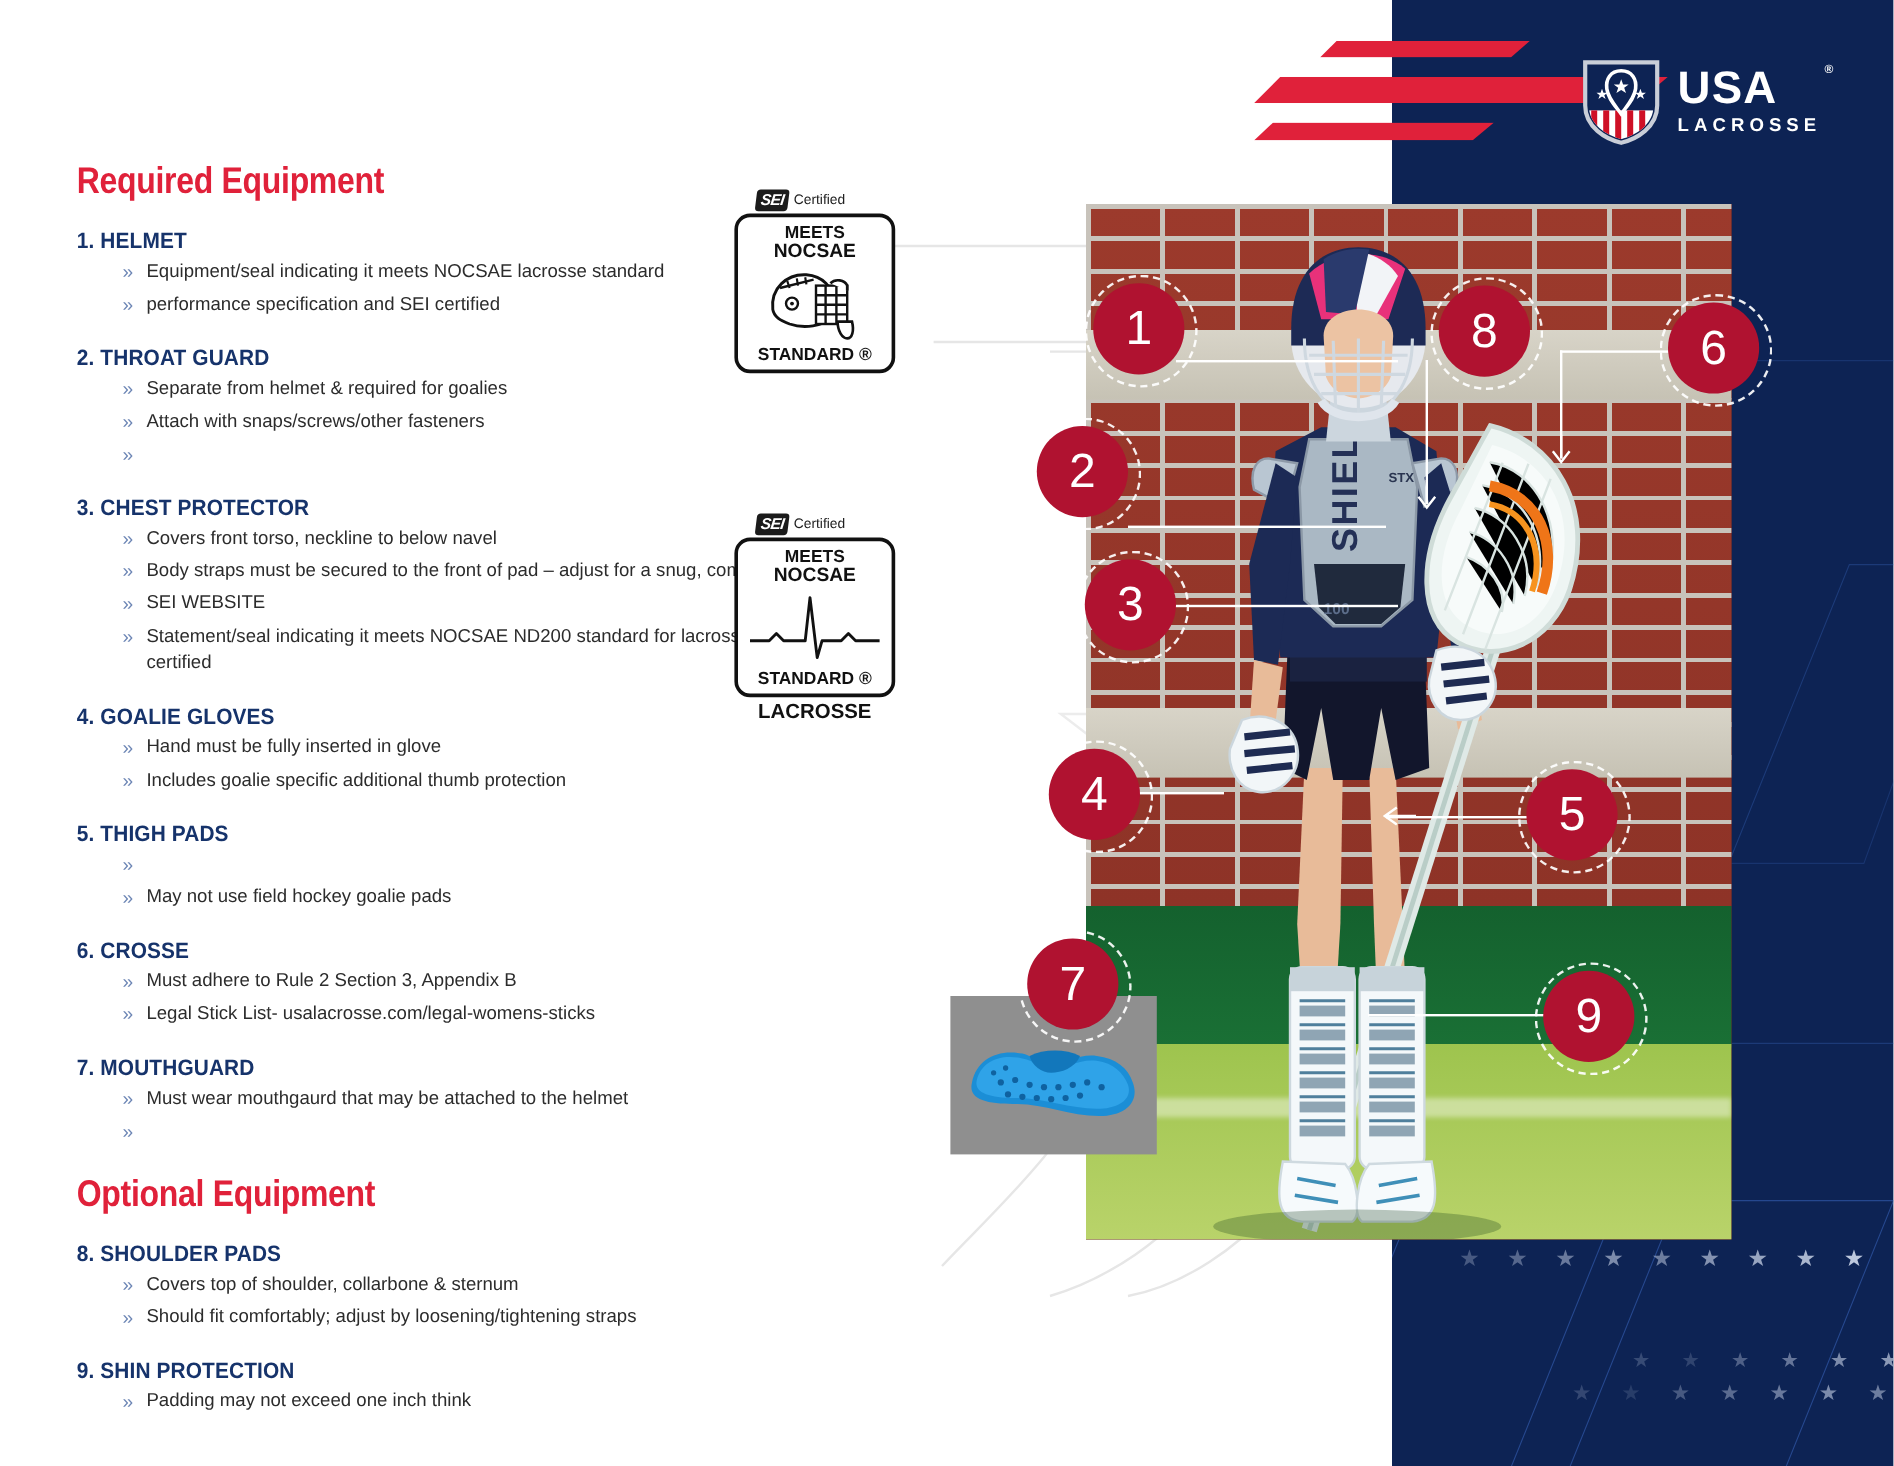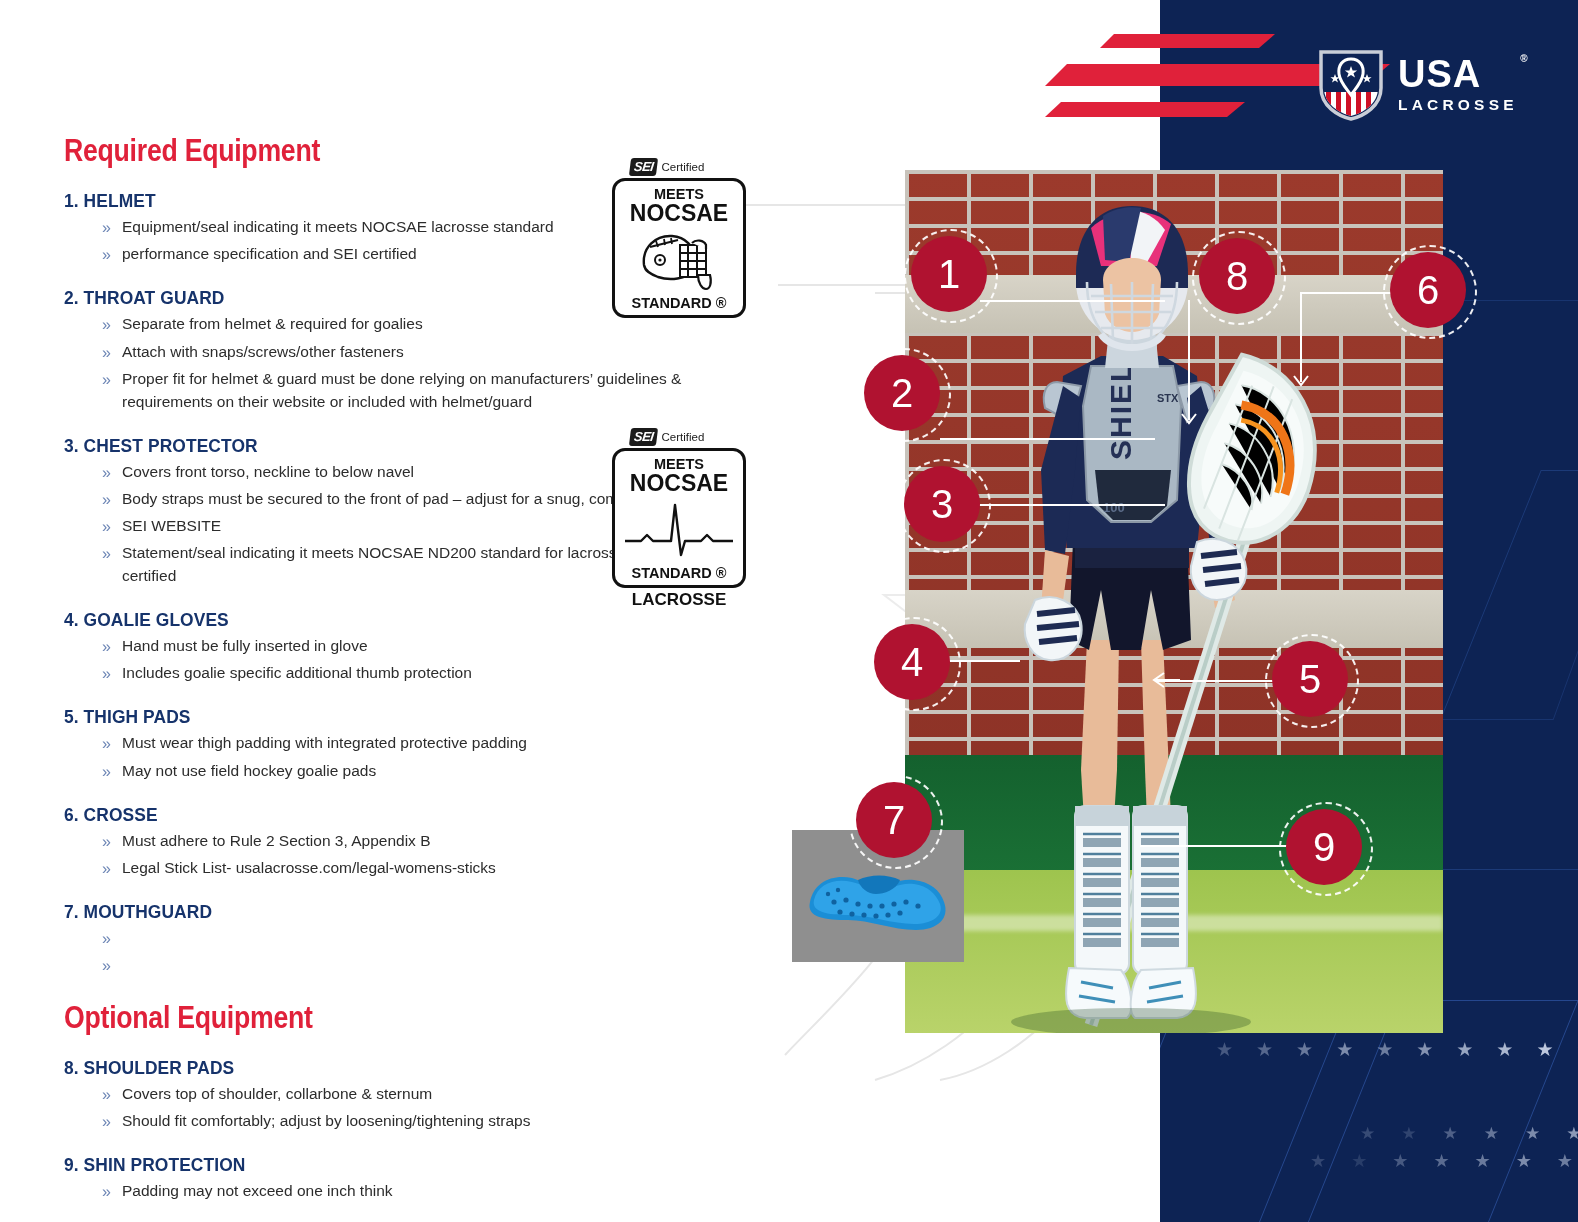--- a/index.html
+++ b/index.html
@@ -99,21 +99,21 @@
   }
   .sei-cert { font-size: 11.5px; color: #1b1b1b; }
   .seal-box {
     border: 3px solid #111; border-radius: 13px; background: #fff;
     padding: 6px 4px 4px; text-align: center; width: 134px;
   }
   .seal-box .l1, .seal-box .l2 {
     font-weight: bold; color: #111; line-height: 1.02;
   }
   .seal-box .l1 { font-size: 14.5px; }
-  .seal-box .l2 { font-size: 23px; }
+  .seal-box .l2 { font-size: 16px; }
   .seal-box .glyph { height: 70px; display: flex; align-items: center; justify-content: center; }
   .seal-box .l3 { font-weight: bold; font-size: 14.5px; color: #111; }
   .seal-sub { text-align: center; font-weight: bold; font-size: 17px; color: #111; margin-top: 2px; width: 134px; }
 
   
   .photo {
     position: absolute; left: 905px; top: 170px; width: 538px; height: 863px;
     overflow: hidden; background: #6c2a23;
   }
   .brick {
@@ -289,21 +289,20 @@
         <div class="bullet">
           <span class="chev">»</span>
           <span class="btxt">Separate from helmet &amp; required for goalies</span>
         </div>
         <div class="bullet">
           <span class="chev">»</span>
           <span class="btxt">Attach with snaps/screws/other fasteners</span>
         </div>
         <div class="bullet">
           <span class="chev">»</span>
-          <span class="btxt">Proper fit for helmet &amp; guard must be done relying on manufacturers’ guidelines &amp; requirements on their website or included with helmet/guard</span>
         </div>
       </div>
     </div>
 
     <div class="item gap-top">
       <div class="item-title">3. CHEST PROTECTOR</div>
       <div class="blist">
         <div class="bullet">
           <span class="chev">»</span>
           <span class="btxt">Covers front torso, neckline to below navel</span>
@@ -335,21 +334,20 @@
           <span class="btxt">Includes goalie specific additional thumb protection</span>
         </div>
       </div>
     </div>
 
     <div class="item gap-top">
       <div class="item-title">5. THIGH PADS</div>
       <div class="blist">
         <div class="bullet">
           <span class="chev">»</span>
-          <span class="btxt">Must wear thigh padding with integrated protective padding</span>
         </div>
         <div class="bullet">
           <span class="chev">»</span>
           <span class="btxt">May not use field hockey goalie pads</span>
         </div>
       </div>
     </div>
 
     <div class="item gap-top">
       <div class="item-title">6. CROSSE</div>
@@ -363,20 +361,21 @@
           <span class="btxt">Legal Stick List- usalacrosse.com/legal-womens-sticks</span>
         </div>
       </div>
     </div>
 
     <div class="item gap-top">
       <div class="item-title">7. MOUTHGUARD</div>
       <div class="blist">
         <div class="bullet">
           <span class="chev">»</span>
+          <span class="btxt">Must wear mouthgaurd that may be attached to the helmet</span>
         </div>
         <div class="bullet">
           <span class="chev">»</span>
         </div>
       </div>
     </div>
 
     <div class="sec-head" style="margin-top:22px">Optional Equipment</div>
 
     <div class="item gap-top">

